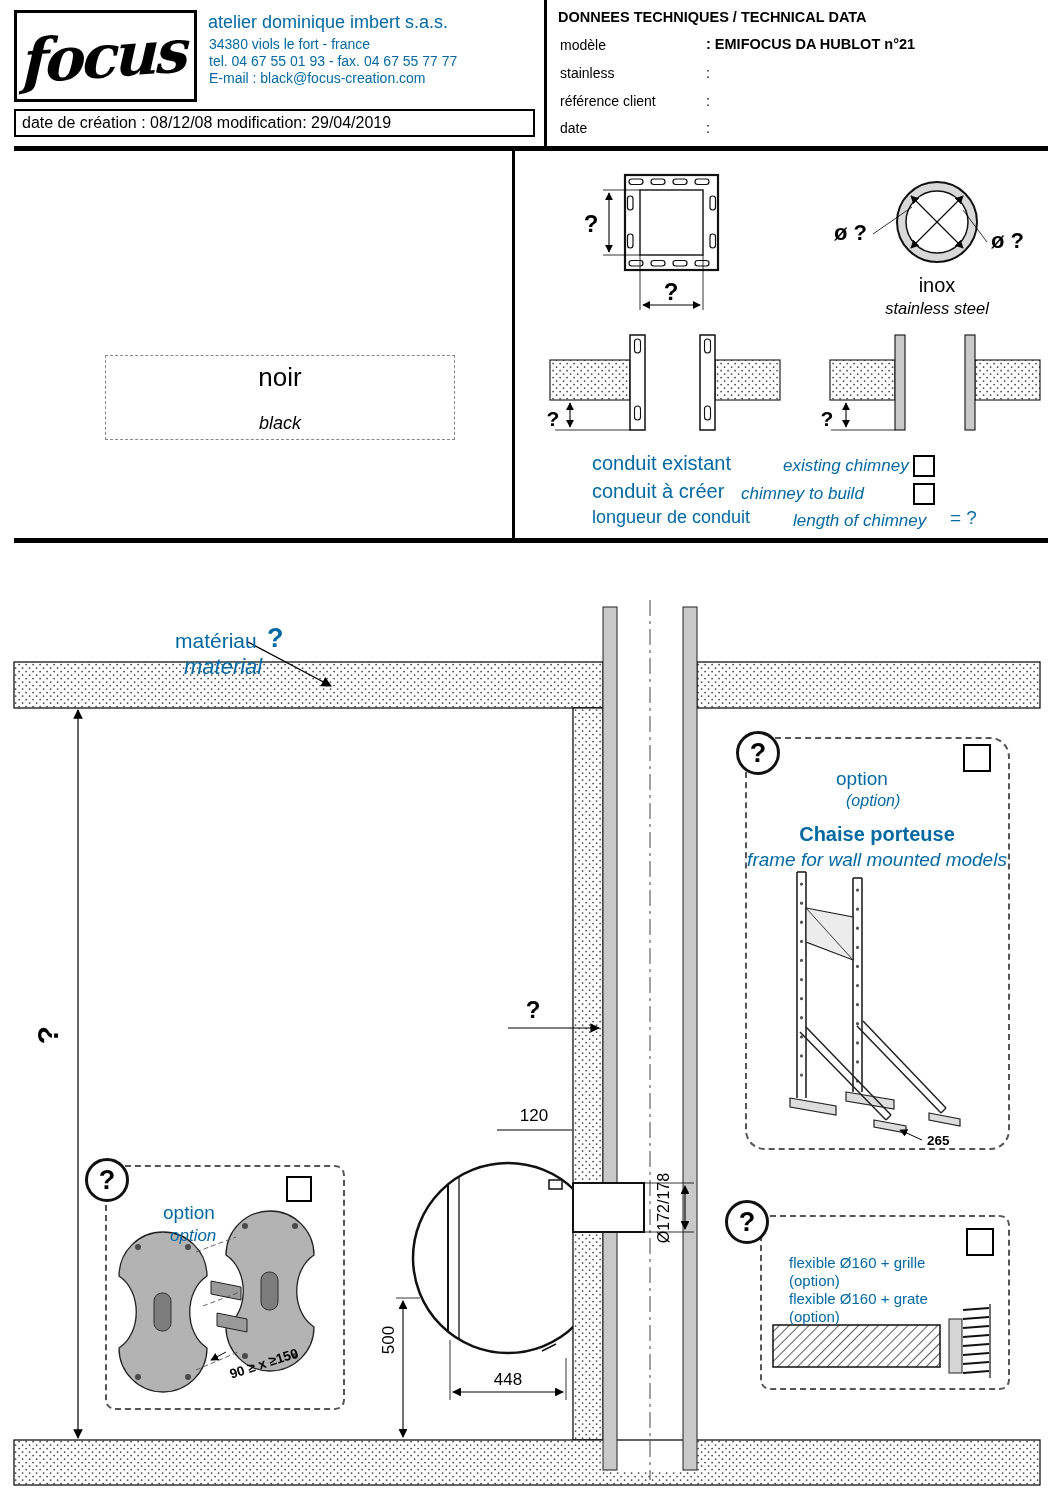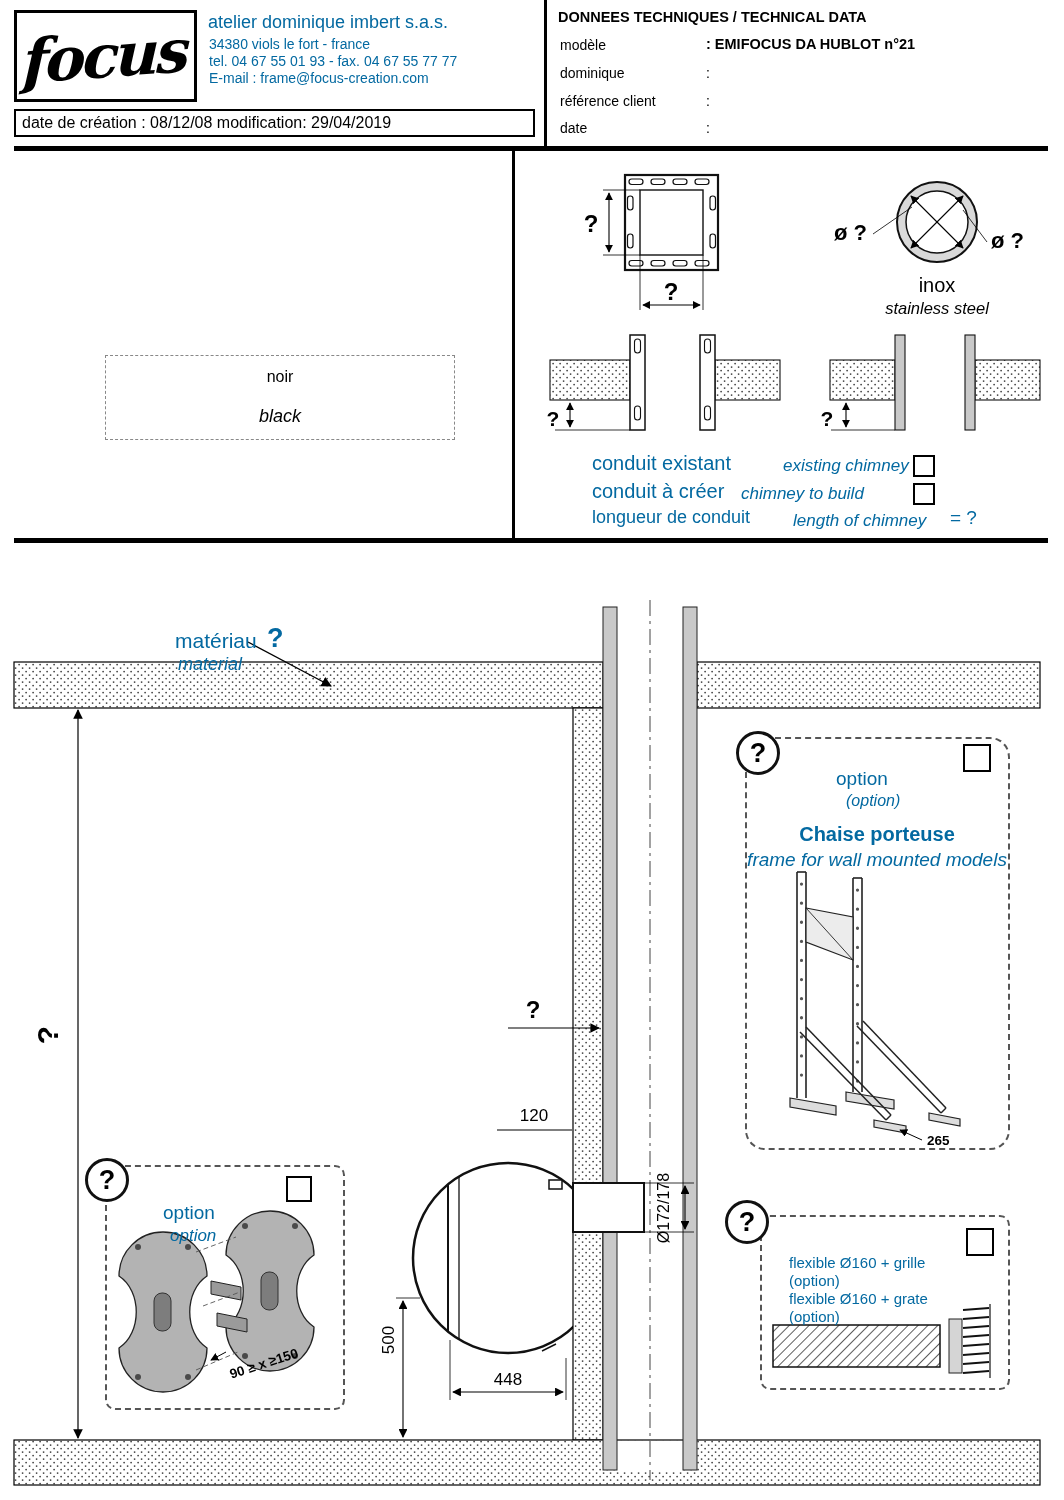--- a/index.html
+++ b/index.html
@@ -11,21 +11,21 @@
   .bold { font-weight:bold; }
   .rule { position:absolute; background:#000; }
   .cb { position:absolute; border:2px solid #000; background:#fff; z-index:6; }
   .qbadge { position:absolute; width:44px; height:44px; border:3px solid #111; border-radius:50%;
             background:#fff; display:flex; align-items:center; justify-content:center;
             font-size:27px; font-weight:bold; z-index:7; }
   .dashbox { position:absolute; border:2px dashed #555; z-index:4; }
   .noir-box { position:absolute; left:105px; top:355px; width:350px; height:85px;
               border:1.5px dashed #888; display:flex; flex-direction:column;
               align-items:center; justify-content:center; }
-  .noir-fr { font-size:16px; }
+  .noir-fr { font-size:26px; }
   .noir-en { font-size:18px; font-style:italic;margin-top:20px; }
   .logo-box { position:absolute; left:14px; top:10px; width:183px; height:92px;
               border:3px solid #000; display:flex; align-items:center; justify-content:center; background:#fff; }
   .logo-text { font-family:"DejaVu Serif","Liberation Serif",serif; font-size:60px; font-weight:bold;
                font-style:italic; letter-spacing:-3px; transform:rotate(-4deg) skewX(-6deg); }
   .date-box { position:absolute; left:14px; top:109px; width:521px; height:28px; border:2px solid #000;
               font-size:16px; padding:3px 0 0 6px; }
   .tech-title { position:absolute; left:558px; top:9px; font-size:14.5px; font-weight:bold; }
   .trow-lbl { position:absolute; left:560px; font-size:14px; }
   .trow-val { position:absolute; left:706px; font-size:14px; }
@@ -38,28 +38,28 @@
 
 <div class="page">
 
   <div class="logo-box">
     <span class="logo-text">focus</span>
   </div>
 
   <div class="t" style="left:208px;top:12px;font-size:18px">atelier dominique imbert s.a.s.</div>
   <div class="t" style="left:209px;top:36px;font-size:14px">34380 viols le fort  -   france</div>
   <div class="t" style="left:209px;top:53px;font-size:14px">tel. 04 67 55 01 93  -   fax. 04 67 55 77 77</div>
-  <div class="t" style="left:209px;top:70px;font-size:14px">E-mail : frame@focus-creation.com</div>
+  <div class="t" style="left:209px;top:70px;font-size:14px">E-mail : black@focus-creation.com</div>
 
   <div class="date-box">date de création : 08/12/08  modification: 29/04/2019</div>
 
   <div class="tech-title">DONNEES TECHNIQUES / TECHNICAL DATA</div>
   <div class="trow-lbl" style="top:37px">modèle</div>
   <div class="trow-val bold" style="top:36px;font-size:14.5px">: EMIFOCUS DA HUBLOT  n°21</div>
-  <div class="trow-lbl" style="top:65px">dominique</div>
+  <div class="trow-lbl" style="top:65px">stainless</div>
   <div class="trow-val" style="top:65px">:</div>
   <div class="trow-lbl" style="top:93px">référence client</div>
   <div class="trow-val" style="top:93px">:</div>
   <div class="trow-lbl" style="top:120px">date</div>
   <div class="trow-val" style="top:120px">:</div>
 
   <div class="rule" style="left:544px;top:0;width:3px;height:146px"></div>
   <div class="rule" style="left:14px;top:146px;width:1034px;height:5px"></div>
 
   <div class="rule" style="left:512px;top:151px;width:3px;height:387px"></div>
@@ -288,21 +288,21 @@
           <line x1="963" y1="815" x2="989" y2="813"></line>
         <line x1="963" y1="824" x2="989" y2="822"></line>
           <line x1="963" y1="833" x2="989" y2="831"></line>
       </g>
       <line x1="990" y1="764" x2="990" y2="838" stroke="#111" stroke-width="1.2"></line>
     </g>
   </svg>
 
   <div class="t z5" style="left:175px;top:605px;font-size:21px">matériau</div>
   <div class="t z5" style="left:267px;top:599px;font-size:27px;font-weight:bold">?</div>
-  <div class="t en z5" style="left:178px;top:630px;font-size:18px">material</div>
+  <div class="t en z5" style="left:184px;top:630px;font-size:22px">material</div>
 
   <div class="dashbox" style="left:745px;top:737px;width:265px;height:413px;border-radius:20px"></div>
   <div class="qbadge" style="left:736px;top:731px">?</div>
   <div class="t z5" style="left:836px;top:744px;font-size:19px">option</div>
   <div class="t en z5" style="left:846px;top:768px;font-size:16px">(option)</div>
   <div class="cb" style="left:963px;top:744px;width:28px;height:28px"></div>
   <div class="t z5" style="left:877px;top:799px;font-size:20px;font-weight:bold;transform:translateX(-50%)">Chaise porteuse</div>
   <div class="t en z5" style="left:877px;top:825px;font-size:19px;transform:translateX(-50%)">frame for wall mounted models</div>
 
   <div class="dashbox" style="left:105px;top:1165px;width:240px;height:245px;border-radius:10px"></div>

